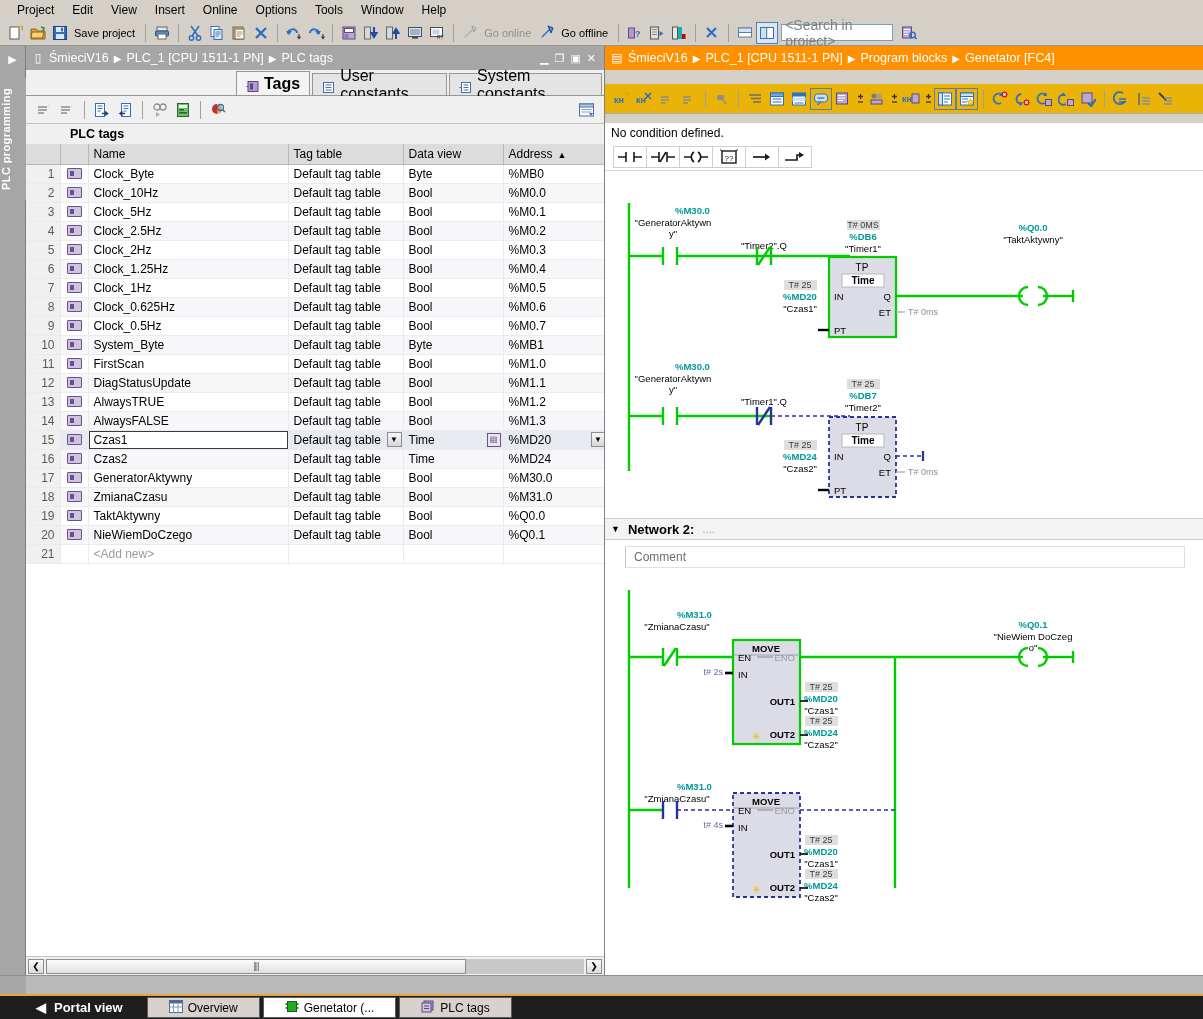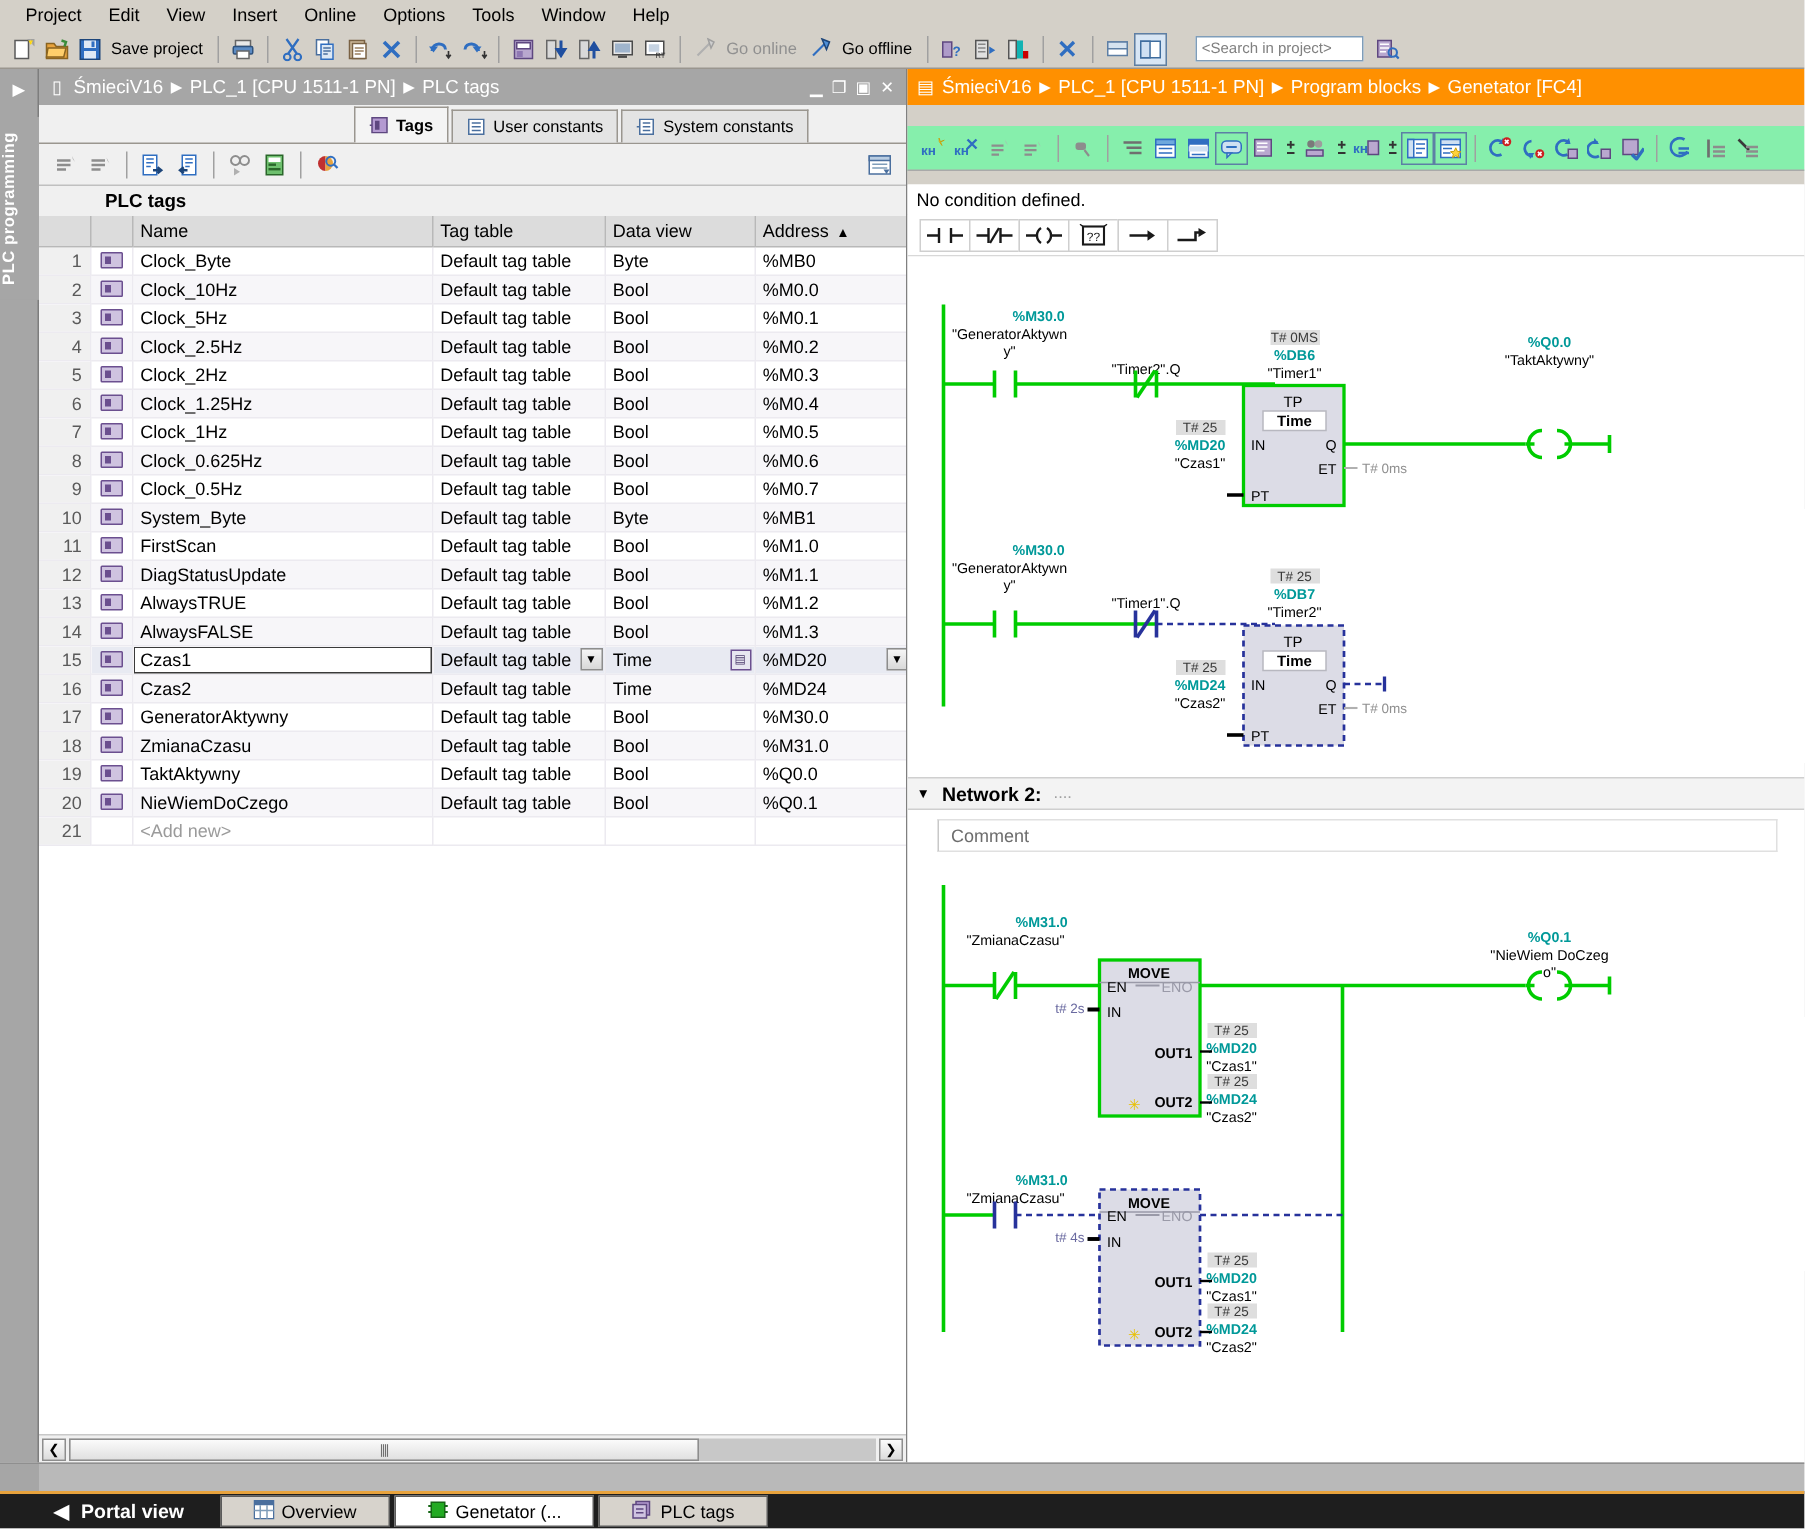--- a/index.html
+++ b/index.html
@@ -25,22 +25,22 @@
     height:26px; background:#d4d0c8; display:flex; align-items:center;
     padding-left:6px; border-bottom:1px solid #9a968f; gap:2px;
   }
   .tbtn { width:20px; height:20px; display:flex; align-items:center; justify-content:center;
           font-size:13px; line-height:1; cursor:default; }
   .tsep { width:1px; height:18px; background:#a0a0a0; margin:0 4px; }
   .tlabel { font-size:11px; padding:0 4px 0 2px; white-space:nowrap; }
   .tlabel.dim { color:#909090; }
   #searchbox {
     width:112px; height:17px; background:#fff; border:1px solid #7f9db9;
-    font-size:10px; color:#808080; padding:0 3px; display:flex; align-items:center;
-    margin-left:18px; font-style:normal;
+    font-size:14px; color:#808080; padding:0 3px; display:flex; align-items:center;
+    margin-left:2px; font-style:normal;
   }
 
   
   #main { position:absolute; top:46px; left:0; width:1203px; height:929px; }
 
   
   #leftstrip {
     position:absolute; left:0; top:0; width:26px; height:929px;
     background:#a6a6a6; border-right:1px solid #7d7d7d;
   }
@@ -73,21 +73,21 @@
   .winbtns { margin-left:auto; display:flex; gap:6px; padding-right:4px; font-size:11px; }
   .winbtns span { cursor:default; }
 
   #tabsrow {
     height:26px; background:#f0f0f0; display:flex; align-items:flex-end;
     padding-left:210px; border-bottom:1px solid #9a968f;
   }
   .etab {
     height:22px; padding:0 9px; display:flex; align-items:center; gap:5px;
     background:#e4e4e4; border:1px solid #9a968f; border-bottom:none;
-    font-size:11px; margin-right:2px; cursor:default;
+    font-size:16px; margin-right:2px; cursor:default;
   }
   .etab.sel { background:#f4f4f4; height:24px; font-weight:bold; }
   .tabicon { width:13px; height:11px; display:inline-block; }
 
   #lefttoolbar {
     height:28px; background:#f0f0f0; display:flex; align-items:center;
     padding-left:8px; gap:3px; border-bottom:1px solid #c0c0c0;
   }
   #lefttoolbar .sp { flex:1; }
   #tagtitle {
@@ -162,21 +162,21 @@
             font-size:9px; color:#707070; letter-spacing:-1px; }
 
   
   #rightpane {
     position:absolute; left:604px; top:0; width:599px; height:929px;
     background:#fff; display:flex; flex-direction:column;
     border-left:1px solid #808080;
   }
   #rgap { height:14px; background:#d4d0c8; }
   #rtoolbar {
-    height:30px; background:#86efac; display:flex; align-items:center;
+    height:30px; background:#eab308; display:flex; align-items:center;
     padding-left:8px; gap:2px; border-bottom:1px solid #a9a9a9;
   }
   #rgap2 { height:9px; background:#d4d0c8; }
   #condbar { height:20px; background:#fff; display:flex; align-items:center;
              padding-left:6px; font-size:12px; }
   #favbar { height:28px; background:#fff; display:flex; align-items:center;
             padding-left:8px; border-bottom:1px solid #d8d8d8; }
   .favbtn { width:34px; height:22px; border:1px solid #cfcfcf; background:#fff;
             display:flex; align-items:center; justify-content:center; margin-right:-1px; }
   #ladderarea { flex:1; overflow:hidden; position:relative; background:#fff; }

